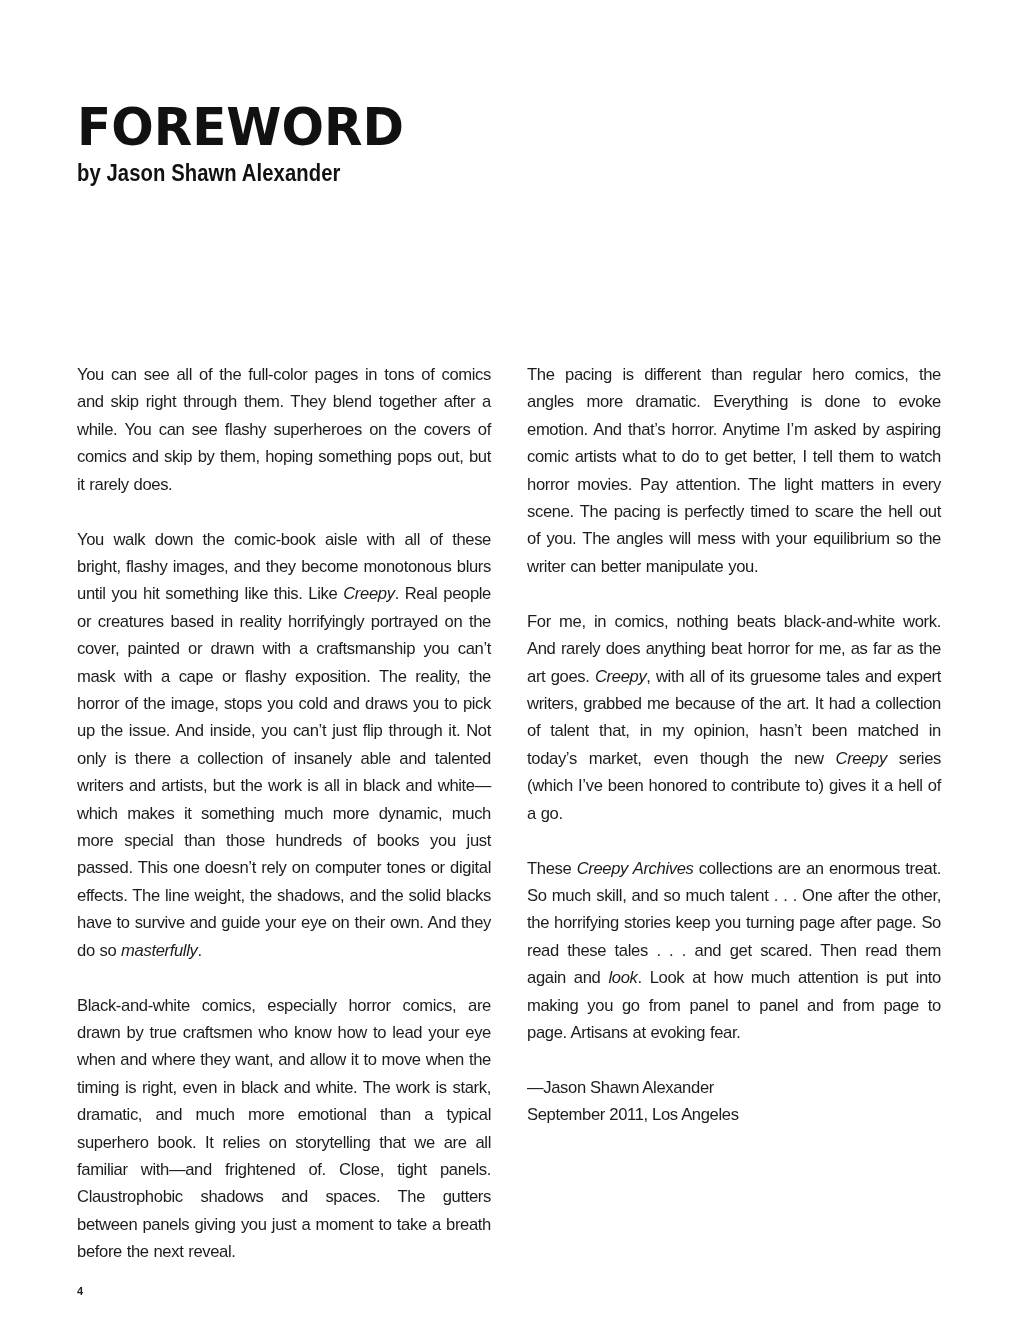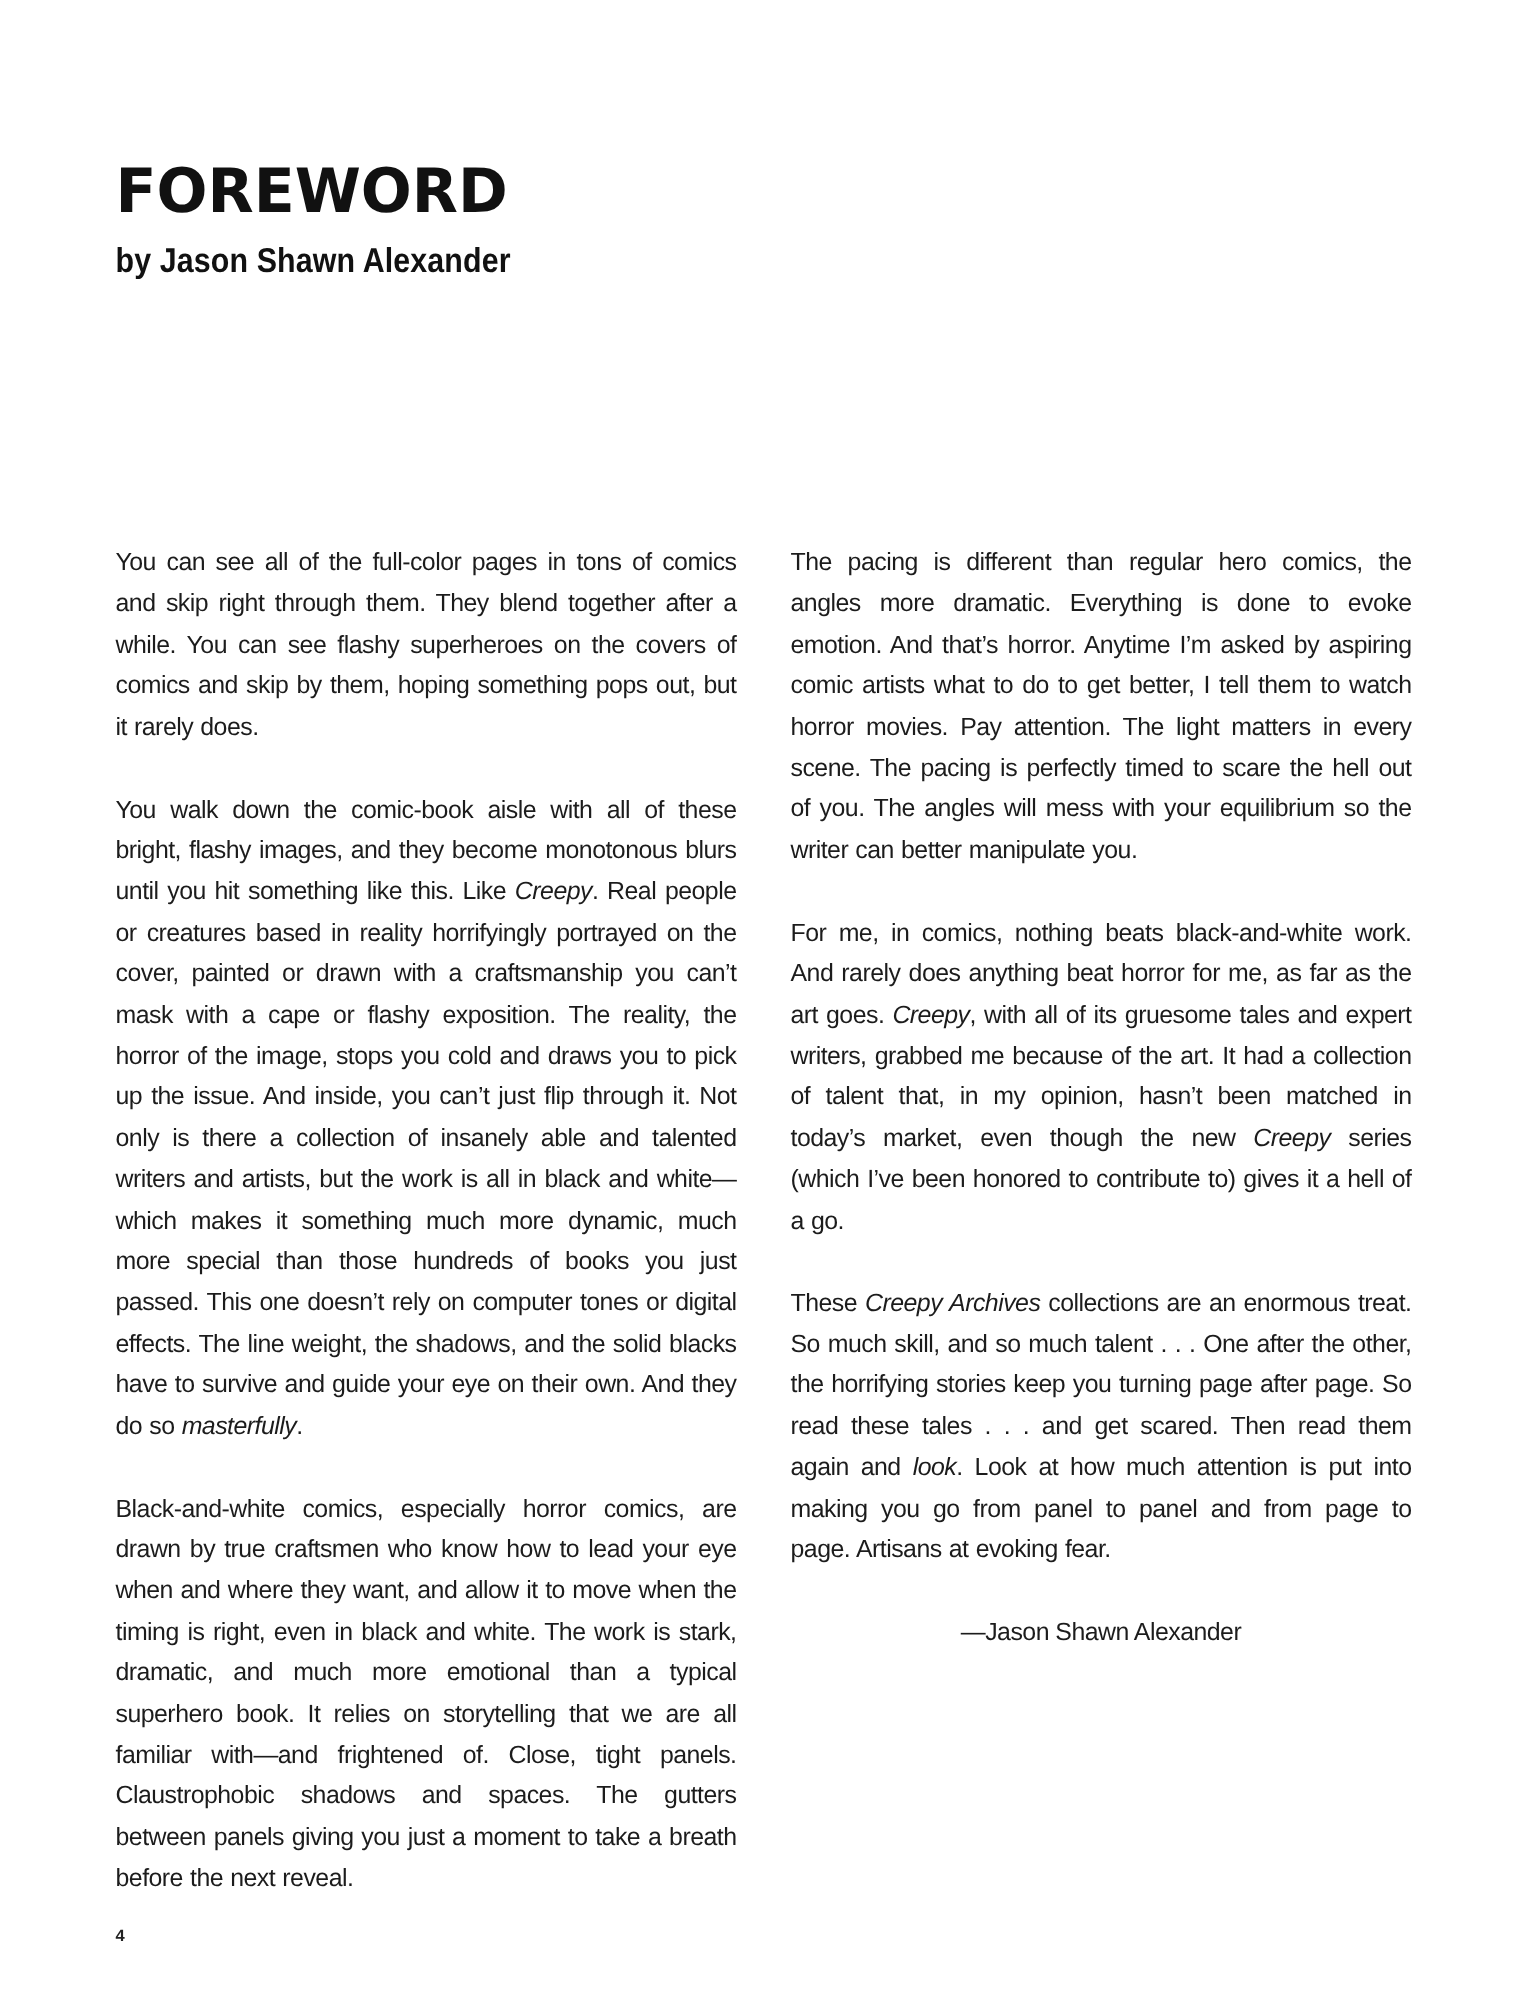--- a/index.html
+++ b/index.html
@@ -15,21 +15,21 @@
     color: #1a1a1a;
     font-family: "Liberation Sans", "DejaVu Sans", sans-serif;
   }
   .page-title {
     position: absolute;
     left: 77px;
     top: 104px;
     margin: 0;
     font-family: "DejaVu Sans", "Liberation Sans", sans-serif;
     font-weight: 900;
-    font-size: 40px;
+    font-size: 50px;
     line-height: 48px;
     letter-spacing: 0px;
     color: #111;
     text-transform: uppercase;
     font-variant: small-caps;
     transform: scaleY(1.02);
   }
   .byline {
     position: absolute;
     left: 77px;
@@ -57,21 +57,21 @@
     line-height: 27.4px;
     text-align: justify;
     text-align-last: left;
     color: #1c1c1c;
     letter-spacing: -0.35px;
     word-spacing: 0.5px;
   }
   .para em { font-style: italic; }
   .signature {
     margin: 14px 0 0 0;
-    text-align: center;
+    text-align: left;
     font-size: 16.6px;
     line-height: 27.4px;
     color: #1c1c1c;
     letter-spacing: -0.35px;
   }
   .signature div { display: block; }
   .page-number {
     position: absolute;
     left: 77px;
     top: 1285px;
@@ -92,16 +92,17 @@
   <p class="para"><span>You walk down the comic-book aisle with all of these bright, flashy images, and they become monotonous blurs until you hit something like this. Like </span><em>Creepy</em><span>. Real people or creatures based in reality horrifyingly portrayed on the cover, painted or drawn with a craftsmanship you can’t mask with a cape or flashy exposition. The reality, the horror of the image, stops you cold and draws you to pick up the issue. And inside, you can’t just flip through it. Not only is there a collection of insanely able and talented writers and artists, but the work is all in black and white—which makes it something much more dynamic, much more special than those hundreds of books you just passed. This one doesn’t rely on computer tones or digital effects. The line weight, the shadows, and the solid blacks have to survive and guide your eye on their own. And they do so </span><em>masterfully</em><span>.</span></p>
   <p class="para"><span>Black-and-white comics, especially horror comics, are drawn by true craftsmen who know how to lead your eye when and where they want, and allow it to move when the timing is right, even in black and white. The work is stark, dramatic, and much more emotional than a typical superhero book. It relies on storytelling that we are all familiar with—and frightened of. Close, tight panels. Claustrophobic shadows and spaces. The gutters between panels giving you just a moment to take a breath before the next reveal.</span></p>
 </div>
 
 <div class="column col-right">
   <p class="para"><span>The pacing is different than regular hero comics, the angles more dramatic. Everything is done to evoke emotion. And that’s horror. Anytime I’m asked by aspiring comic artists what to do to get better, I tell them to watch horror movies. Pay attention. The light matters in every scene. The pacing is perfectly timed to scare the hell out of you. The angles will mess with your equilibrium so the writer can better manipulate you.</span></p>
   <p class="para"><span>For me, in comics, nothing beats black-and-white work. And rarely does anything beat horror for me, as far as the art goes. </span><em>Creepy</em><span>, with all of its gruesome tales and expert writers, grabbed me because of the art. It had a collection of talent that, in my opinion, hasn’t been matched in today’s market, even though the new </span><em>Creepy</em><span> series (which I’ve been honored to contribute to) gives it a hell of a go.</span></p>
   <p class="para"><span>These </span><em>Creepy Archives</em><span> collections are an enormous treat. So much skill, and so much talent . . . One after the other, the horrifying stories keep you turning page after page. So read these tales . . . and get scared. Then read them again and </span><em>look</em><span>. Look at how much attention is put into making you go from panel to panel and from page to page. Artisans at evoking fear.</span></p>
   <div class="signature">
     <div>—Jason Shawn Alexander</div>
+    <div>September 2011, Los Angeles</div>
   </div>
 </div>
 
 <div class="page-number">4</div>
 
 </body></html>

